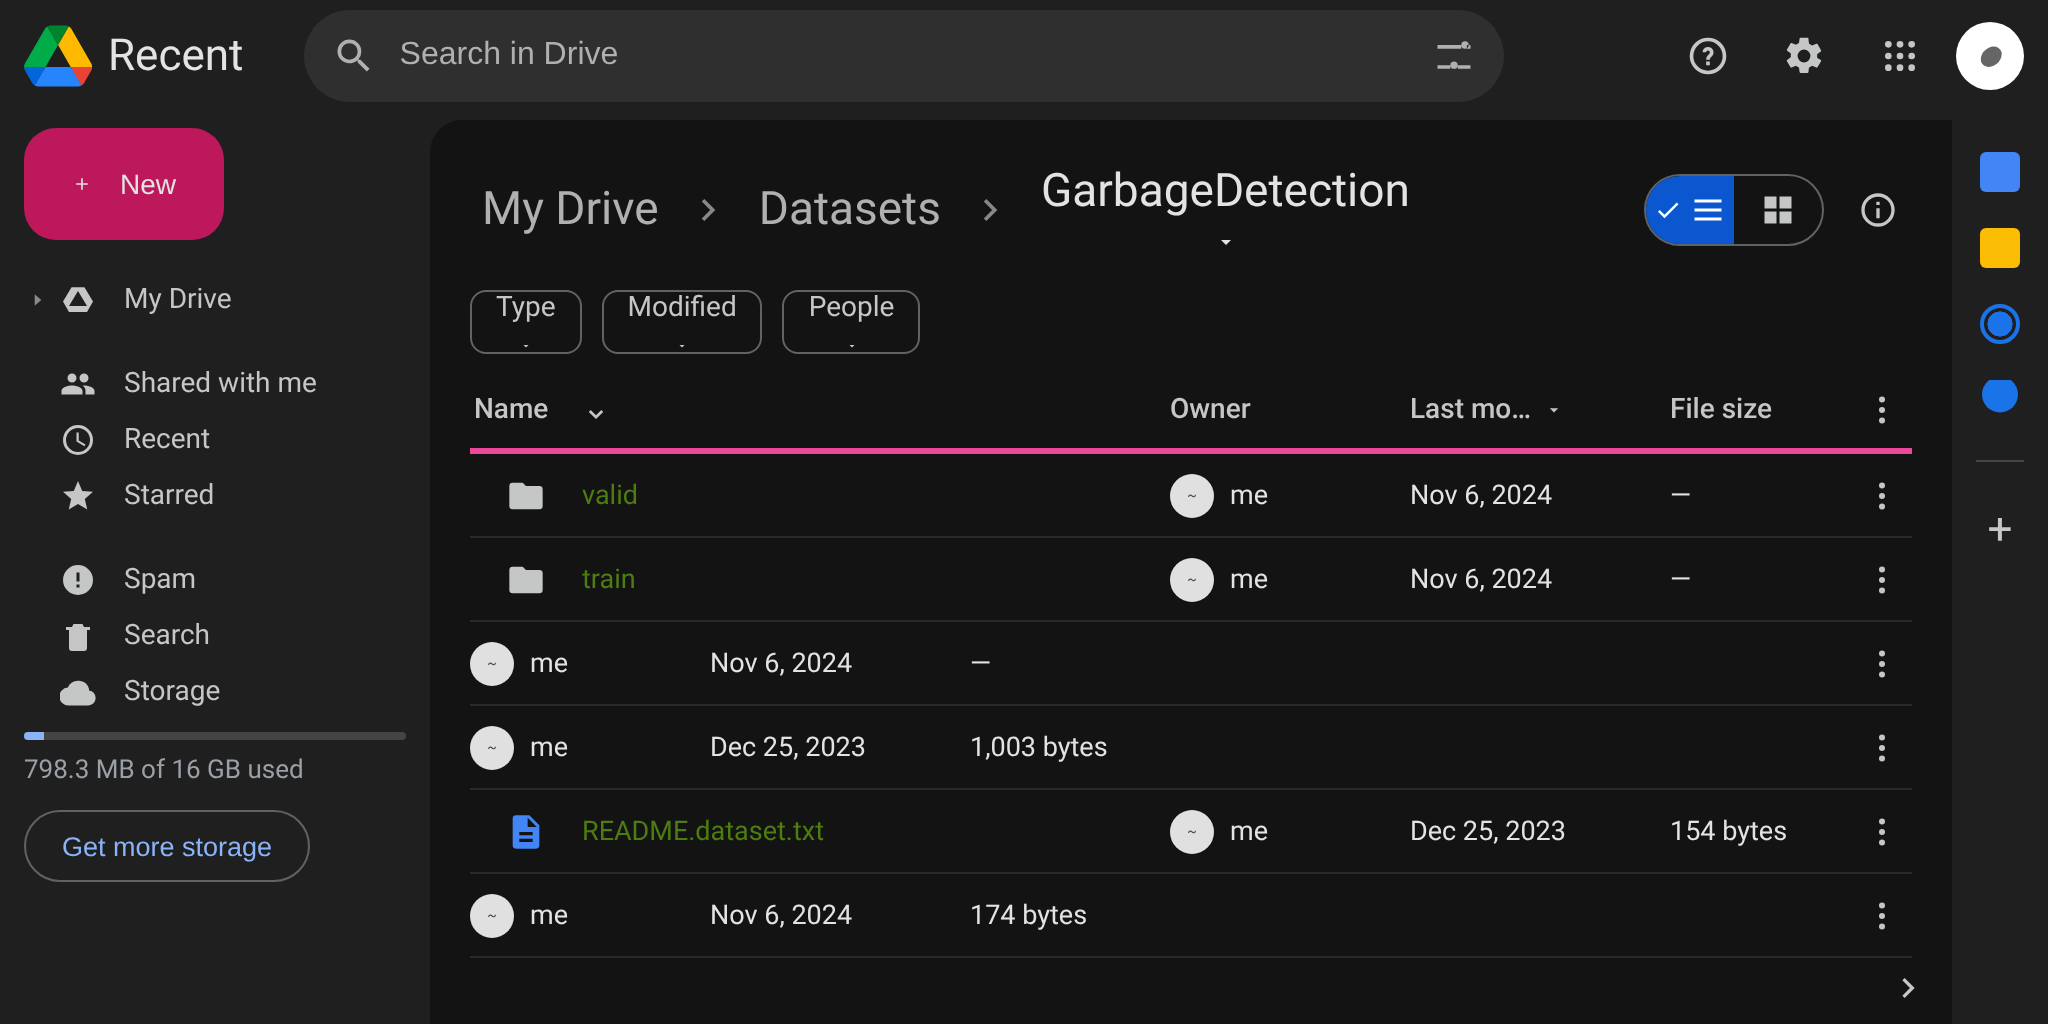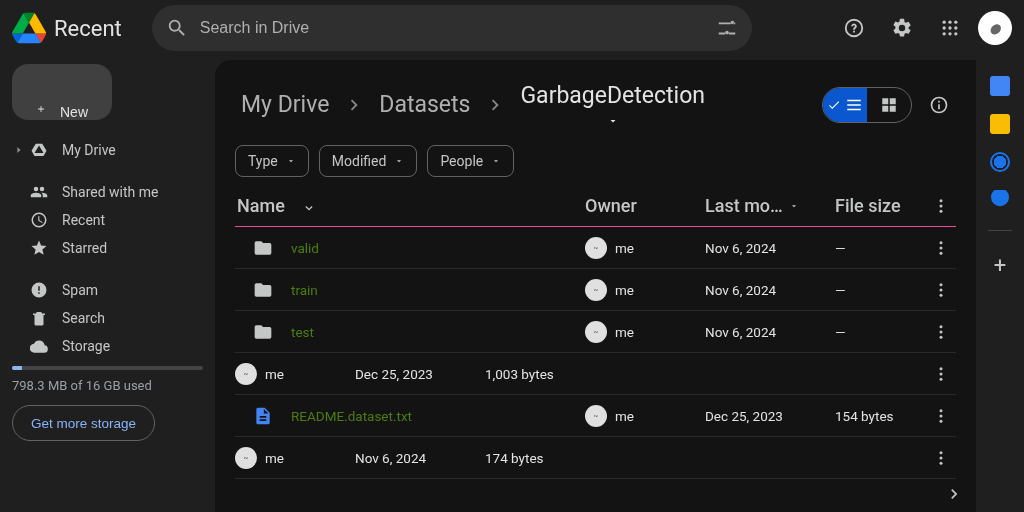--- a/index.html
+++ b/index.html
@@ -45,24 +45,24 @@
     cursor: pointer; color: #c4c7c5;
   }
   .avatar {
     width: 34px; height: 34px; border-radius: 50%;
     background: #fff; display: flex; align-items: center; justify-content: center;
     font-size: 10px; color: #666; font-style: italic;
   }
   .body { display: flex; flex: 1; }
   .sidebar { width: 215px; padding: 8px 12px 0 12px; display: flex; flex-direction: column; }
   .new-btn {
-    background: #404040; color: #e3e3e3;
+    background: #be185d; color: #e3e3e3;
     border: none; border-radius: 16px;
     height: 56px; width: 100px;
-    display: flex; align-items: flex-end; gap: 14px;
+    display: flex; align-items: center; gap: 14px;
     padding: 0 24px; font-size: 14px; font-weight: 500;
     cursor: pointer; margin-bottom: 10px;
   }
   .nav-list { display: flex; flex-direction: column; gap: 0; margin-top: 6px; }
   .nav-item {
     display: flex; align-items: center; gap: 14px;
     height: 28px; padding: 0 0 0 18px;
     color: #c4c7c5; font-size: 14px;
     border-radius: 20px; cursor: pointer;
     position: relative;
@@ -92,26 +92,26 @@
   .view-cluster { margin-left: auto; display: flex; align-items: center; gap: 10px; }
   .view-toggle {
     display: flex; border: 1px solid #5f6368; border-radius: 20px; overflow: hidden;
   }
   .vt-btn { width: 44px; height: 34px; display: flex; align-items: center; justify-content: center; cursor: pointer; }
   .vt-btn.active { background: #0b57d0; color: #fff; position: relative; }
   .chips { display: flex; gap: 10px; margin-top: 14px; }
   .chip {
     display: flex; align-items: center; gap: 8px;
     border: 1px solid #5f6368; border-radius: 8px;
-    height: 32px; padding: 0 12px; font-size: 14px; cursor: pointer; color: #c4c7c5;
+    height: 32px; padding: 0 12px; font-size: 14px; cursor: pointer; color: #c4c7c5; flex-direction: column;
   }
   .col-headers {
     display: flex; align-items: center; height: 42px;
-    border-bottom: 1px solid #ec4899; margin-top: 8px;
-    font-size: 18px; font-weight: 500; color: #c4c7c5;
+    border-bottom: 3px solid #ec4899; margin-top: 8px;
+    font-size: 14px; font-weight: 500; color: #c4c7c5;
   }
   .col-name { width: 350px; padding-left: 2px; display: flex; align-items: center; gap: 16px; }
   .col-owner { width: 120px; }
   .col-mod { width: 130px; display: flex; align-items: center; gap: 6px; }
   .col-size { width: 90px; }
   .col-menu { flex: 1; display: flex; justify-content: flex-end; padding-right: 6px; }
   .rows-container { flex: 1; overflow-y: auto; }
   .rows-container::-webkit-scrollbar { width: 0; }
   .row {
     display: flex; align-items: center; height: 42px;
@@ -399,28 +399,20 @@
               <span class="more-icon">
                 <svg width="18" height="18" viewBox="0 0 24 24" fill="#c4c7c5">
                   <circle cx="12" cy="5" r="2"></circle>
                   <circle cx="12" cy="12" r="2"></circle>
                   <circle cx="12" cy="19" r="2"></circle>
                 </svg>
               </span>
             </div>
           </div>
           <div class="row">
-            <div class="col-name">
-              <span class="file-ico">
-                <svg width="20" height="20" viewBox="0 0 24 24" fill="#c4c7c5">
-                  <path d="M10 4H4a2 2 0 00-2 2v12a2 2 0 002 2h16a2 2 0 002-2V8a2 2 0 00-2-2h-8z"></path>
-                </svg>
-              </span>
-              <span>test</span>
-            </div>
             <div class="col-owner owner-cell">
               <span class="owner-avatar">~</span>
               <span>me</span>
             </div>
             <div class="col-mod">Nov 6, 2024</div>
             <div class="col-size">—</div>
             <div class="col-menu">
               <span class="more-icon">
                 <svg width="18" height="18" viewBox="0 0 24 24" fill="#c4c7c5">
                   <circle cx="12" cy="5" r="2"></circle>

